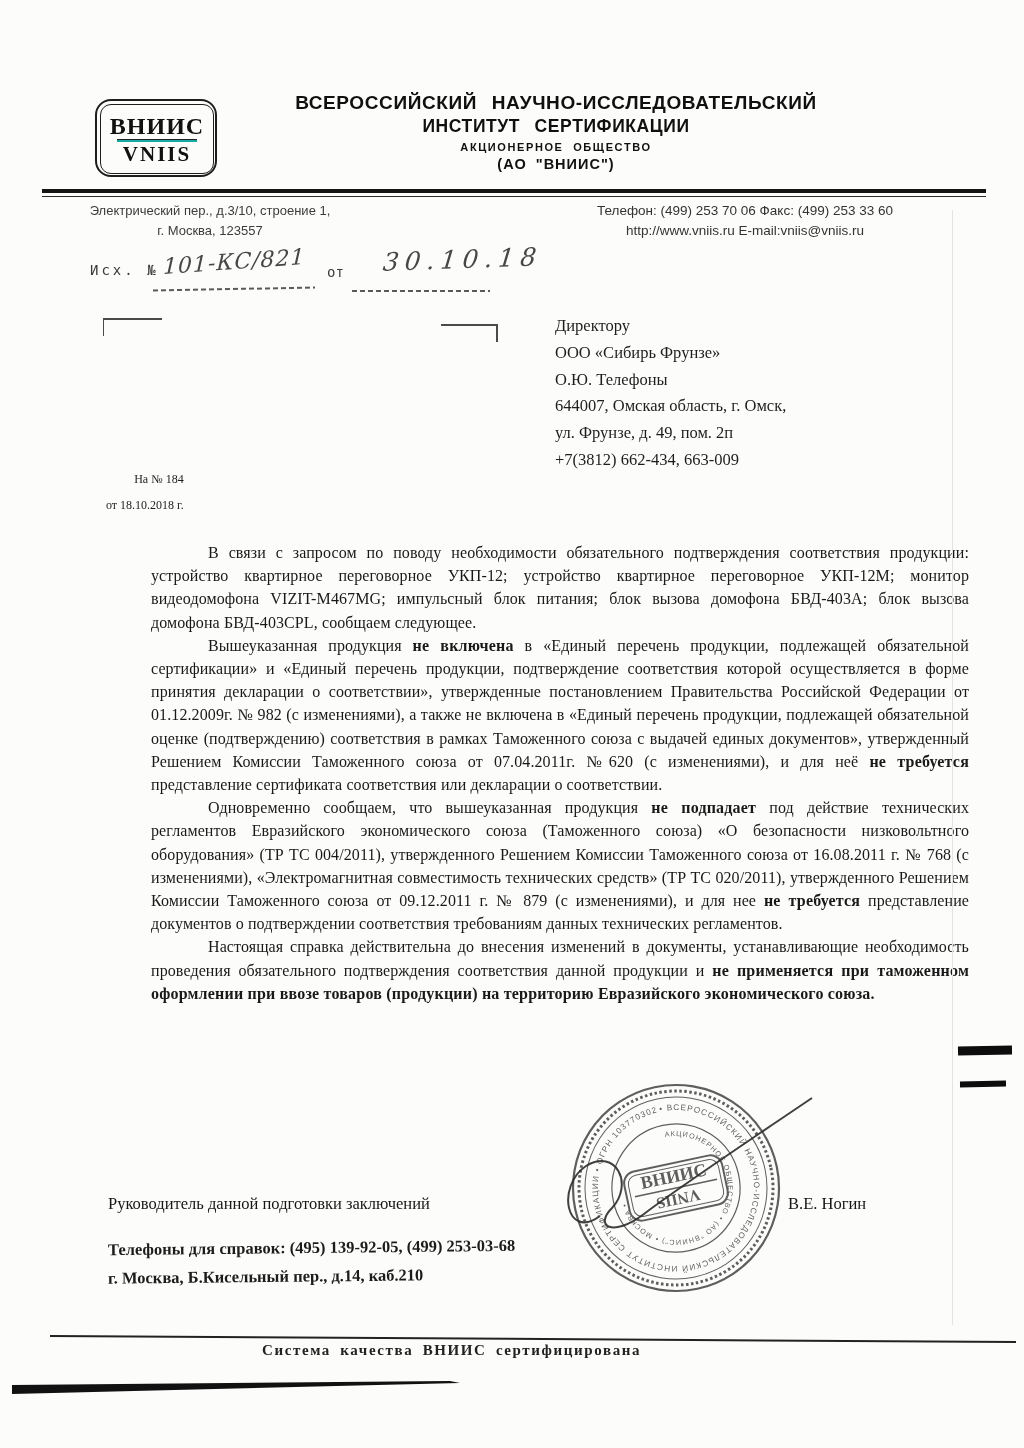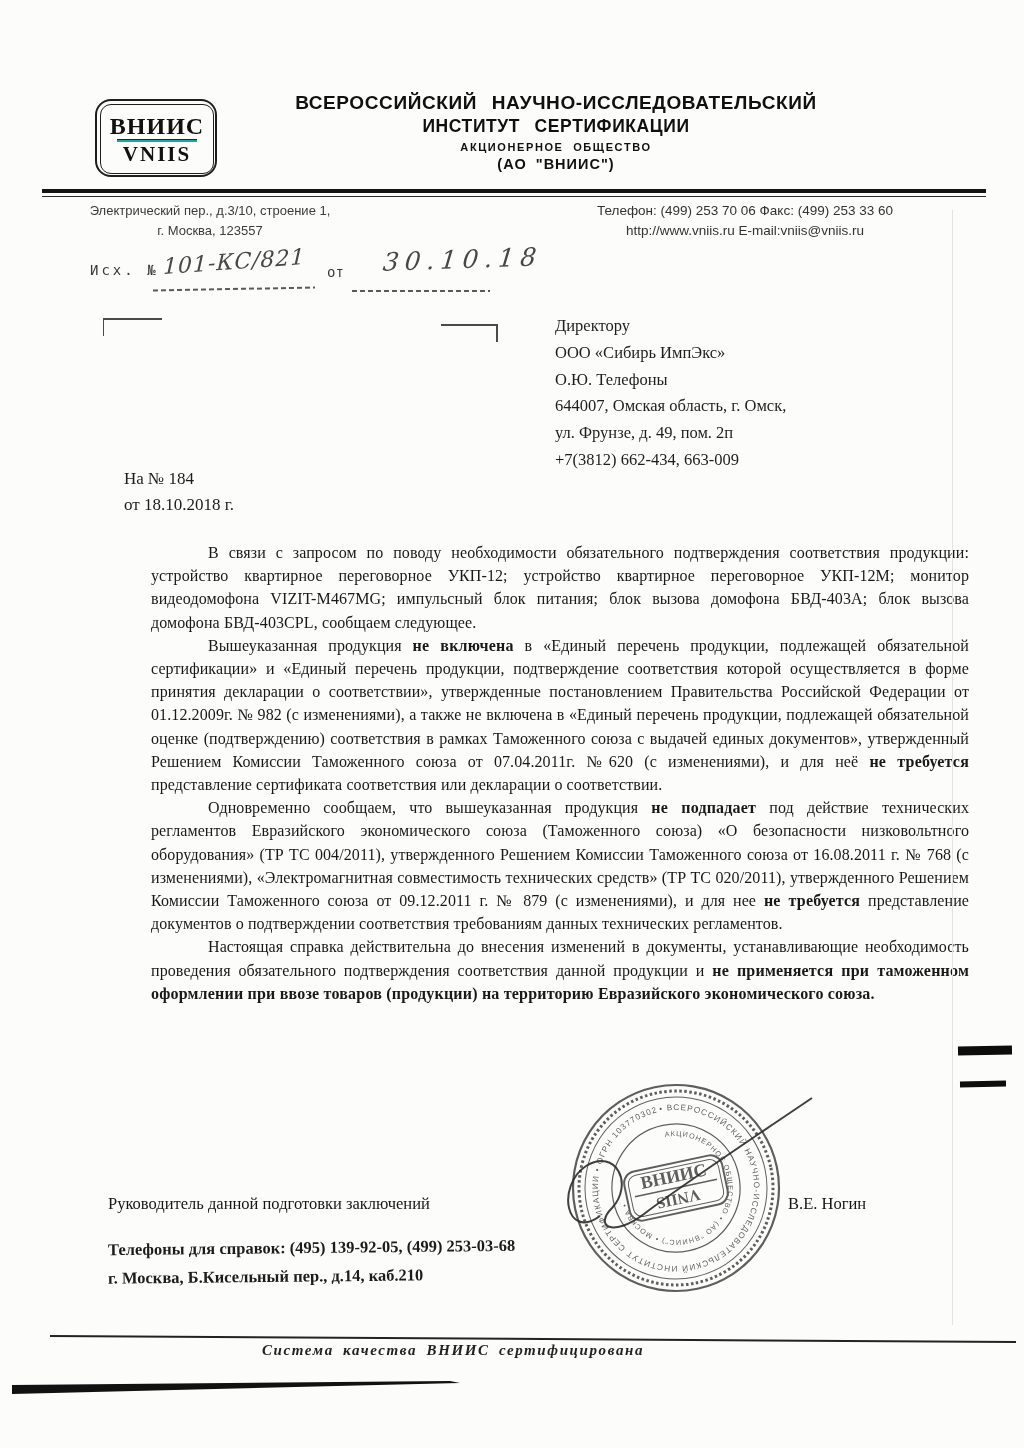--- a/index.html
+++ b/index.html
@@ -50,37 +50,37 @@
   .hand-date { position:absolute; left:383px; top:245px; font-size:25px; letter-spacing:6px;
     transform:rotate(-2deg) skewX(-8deg); }
   .hand-underline2 { position:absolute; left:352px; top:290px; width:138px; height:2px;
     background:repeating-linear-gradient(90deg,#5a5a5a 0 5px, transparent 5px 8px); }
   
   .bracket-left  { position:absolute; left:103px; top:318px; width:58px; height:16px;
     border-top:2px solid #4a4a4a; border-left:1px solid #4a4a4a; }
   .bracket-right { position:absolute; left:441px; top:324px; width:55px; height:16px;
     border-top:2px solid #4a4a4a; border-right:2px solid #4a4a4a; }
   .recipient { position:absolute; left:555px; top:313px; font-size:16.5px; line-height:26.8px; color:#1e1e1e; }
-  .ref { position:absolute; left:124px; top:466px; font-size:17px; line-height:26px; }
+  .ref { position:absolute; left:106px; top:466px; font-size:12px; line-height:26px;text-align:right; }
   
   .body-text {
     position:absolute; left:107px; top:541px; width:818px;
     font-size:16px; line-height:23.2px; text-align:justify; color:#191919; letter-spacing:0.1px;margin-left:44px;
   }
   .body-text p { margin:0; text-indent:57px; }
   .body-text b { letter-spacing:0.2px; }
   
   .sig-role  { position:absolute; left:108px; top:1194px; font-size:16.5px; color:#161616; }
   .sig-name  { position:absolute; left:788px; top:1194px; font-size:16.5px; color:#161616; }
   .sig-phones{ position:absolute; left:108px; top:1238px; font-size:16.5px; font-weight:bold; transform:rotate(-0.6deg); }
   .sig-addr  { position:absolute; left:108px; top:1267px; font-size:16.5px; font-weight:bold; transform:rotate(-0.6deg); }
   .stamp-svg { position:absolute; left:528px; top:1056px; }
   
   .footer-svg { position:absolute; left:0; top:1325px; }
-  .footer-text { position:absolute; left:262px; top:1342px; font-size:15px; font-style:italic; font-weight:bold;
+  .footer-text { position:absolute; left:262px; top:1342px; font-size:15px; font-weight:bold;
     letter-spacing:1.6px; word-spacing:4px; color:#222; }
   
   .artifact { position:absolute; background:#0d0d0d; }
   .artifact-bar1 { left:958px; top:1046px; width:54px; height:9px; transform:rotate(-1deg); }
   .artifact-bar2 { left:960px; top:1081px; width:46px; height:6px; transform:rotate(-1deg); }
   .scan-edge { position:absolute; left:952px; top:210px; width:1px; height:1115px; background:#e3e3e0; }
 </style>
 </head>
 <body>
 
@@ -113,21 +113,21 @@
   <div class="hand hand-number">101-КС/821</div>
   <div class="hand-underline1"></div>
   <div class="out-from">от</div>
   <div class="hand hand-date">30.10.18</div>
   <div class="hand-underline2"></div>
 
   <div class="bracket-left"></div>
   <div class="bracket-right"></div>
   <div class="recipient">
       <div>Директору</div>
-      <div>ООО «Сибирь ИмпЭкс»</div>
+      <div>ООО «Сибирь Фрунзе»</div>
       <div>О.Ю. Телефоны</div>
       <div>644007, Омская область, г. Омск,</div>
       <div>ул. Фрунзе, д. 49, пом. 2п</div>
       <div>+7(3812) 662-434, 663-009</div>
     </div>
 
   <div class="ref">
     <div>На  № 184</div>
     <div>от   18.10.2018 г.</div>
   </div>

